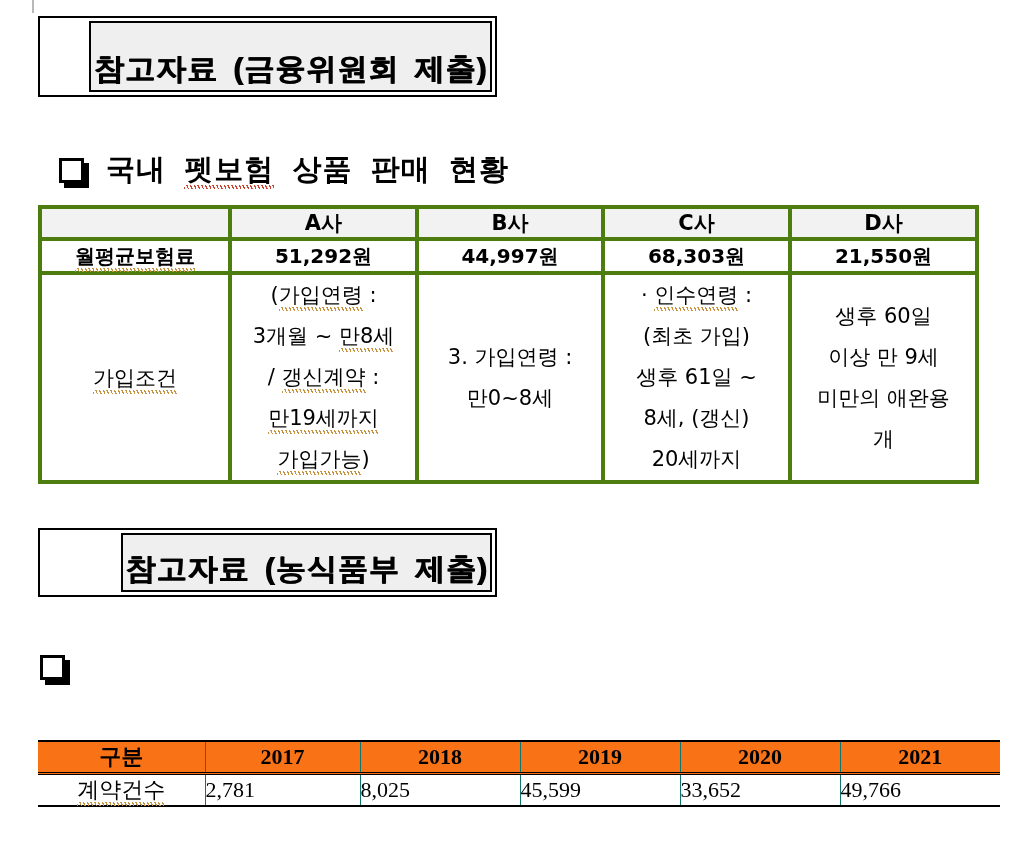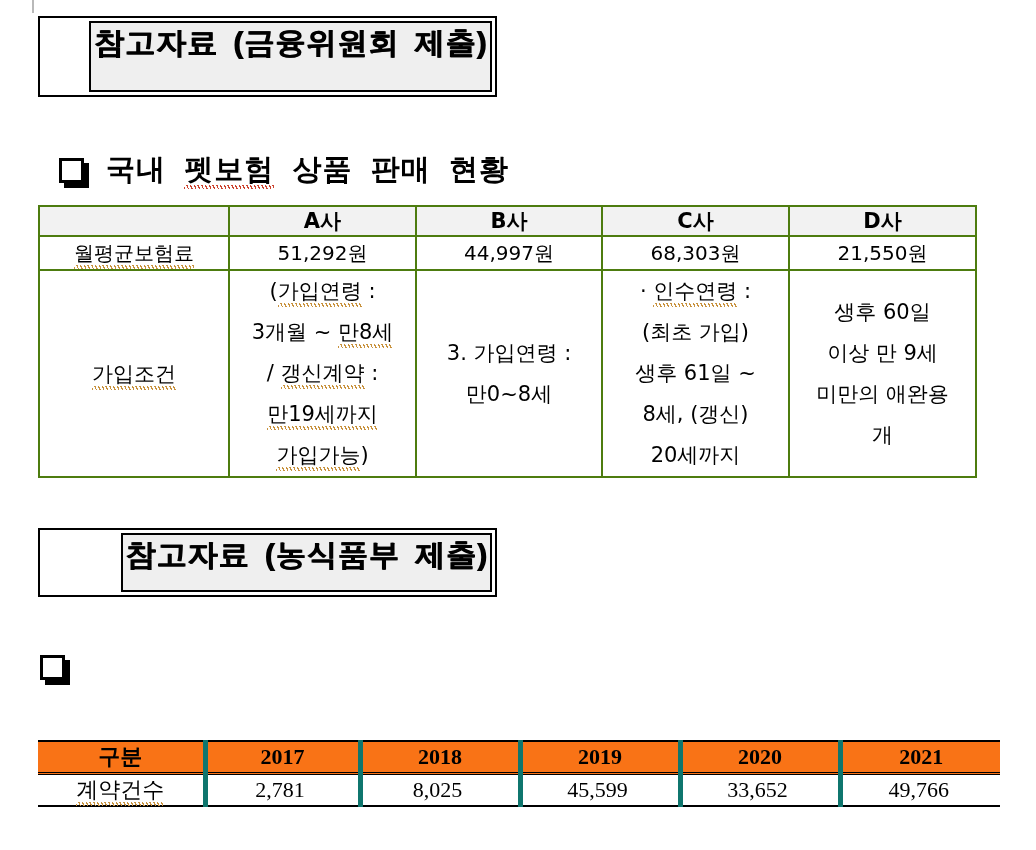--- a/index.html
+++ b/index.html
@@ -10,21 +10,21 @@
   
   .page-mark { position: absolute; left: 32px; top: 0; width: 2px; height: 13px; background: #b9b9b9; }
 
   
   .ref-box {
     position: absolute; left: 38px; width: 459px;
     border: 2px solid #000; background: #ffffff; padding: 3px;
   }
   .ref-box-inner {
     border: 2px solid #000; background: #efefef;
-    height: 100%; display: flex; align-items: flex-start; justify-content: center; margin-left: 46px;
+    height: 100%; display: flex; align-items: flex-end; justify-content: center; margin-left: 46px;
   }
   .ref-box-title {
     font-family: "Liberation Sans", "DejaVu Sans", sans-serif;
     font-weight: bold; font-size: 30px; letter-spacing: 1px; word-spacing: 6px;
     text-shadow: 1px 0 0 #000;
   }
   #box1 { top: 16px; height: 81px; }
   #box2 { top: 528px; height: 69px; padding-left: 35px; }
 
   
@@ -52,45 +52,45 @@
 
   
   #sales-table {
     position: absolute; left: 38px; top: 205px; width: 937px;
     border-collapse: collapse; table-layout: fixed;
     border: 2px solid #000;
     font-family: "DejaVu Sans", "Liberation Sans", sans-serif;
     font-size: 20px;
   }
   #sales-table th, #sales-table td {
-    border: 2px solid #4d7c0f; text-align: center; vertical-align: middle;
+    border: 4px solid #4d7c0f; text-align: center; vertical-align: middle;
   }
   #sales-table th { height: 27px; background: #f2f2f2; font-weight: bold; font-size: 21px; }
-  #sales-table td.premium-cell { height: 34px; }
+  #sales-table td.premium-cell { height: 34px; font-weight: bold; }
   #sales-table td.cond-cell { height: 206px; font-size: 21px; }
   .cell-line { line-height: 41px; white-space: nowrap; }
 
   
   #enroll-table {
     position: absolute; left: 38px; top: 740px; width: 962px;
     border-collapse: collapse; table-layout: fixed;
     font-family: "Liberation Serif", "DejaVu Serif", serif;
     font-size: 22px;
   }
   #enroll-table th {
     height: 30px; background: #f97316; font-weight: bold;
     border-top: 2px solid #000; border-bottom: 3px double #000;
     text-align: center; vertical-align: middle;
   }
   #enroll-table td {
     height: 30px; border-bottom: 2px solid #000;
     vertical-align: middle;
   }
-  #enroll-table th + th, #enroll-table td + td { border-left: 5px solid #0f766e; }
-  #enroll-table td.num { text-align: center; padding-right: 5px; margin-left: 26px; }
+  #enroll-table th + th, #enroll-table td + td { border-left: 1px solid #0f766e; }
+  #enroll-table td.num { text-align: left; padding-right: 5px; margin-left: 26px; }
   #enroll-table td.lbl { text-align: center; }
 </style>
 </head>
 <body>
 
 <div class="page">
 
   <div class="page-mark"></div>
 
   <div class="ref-box" id="box1">

